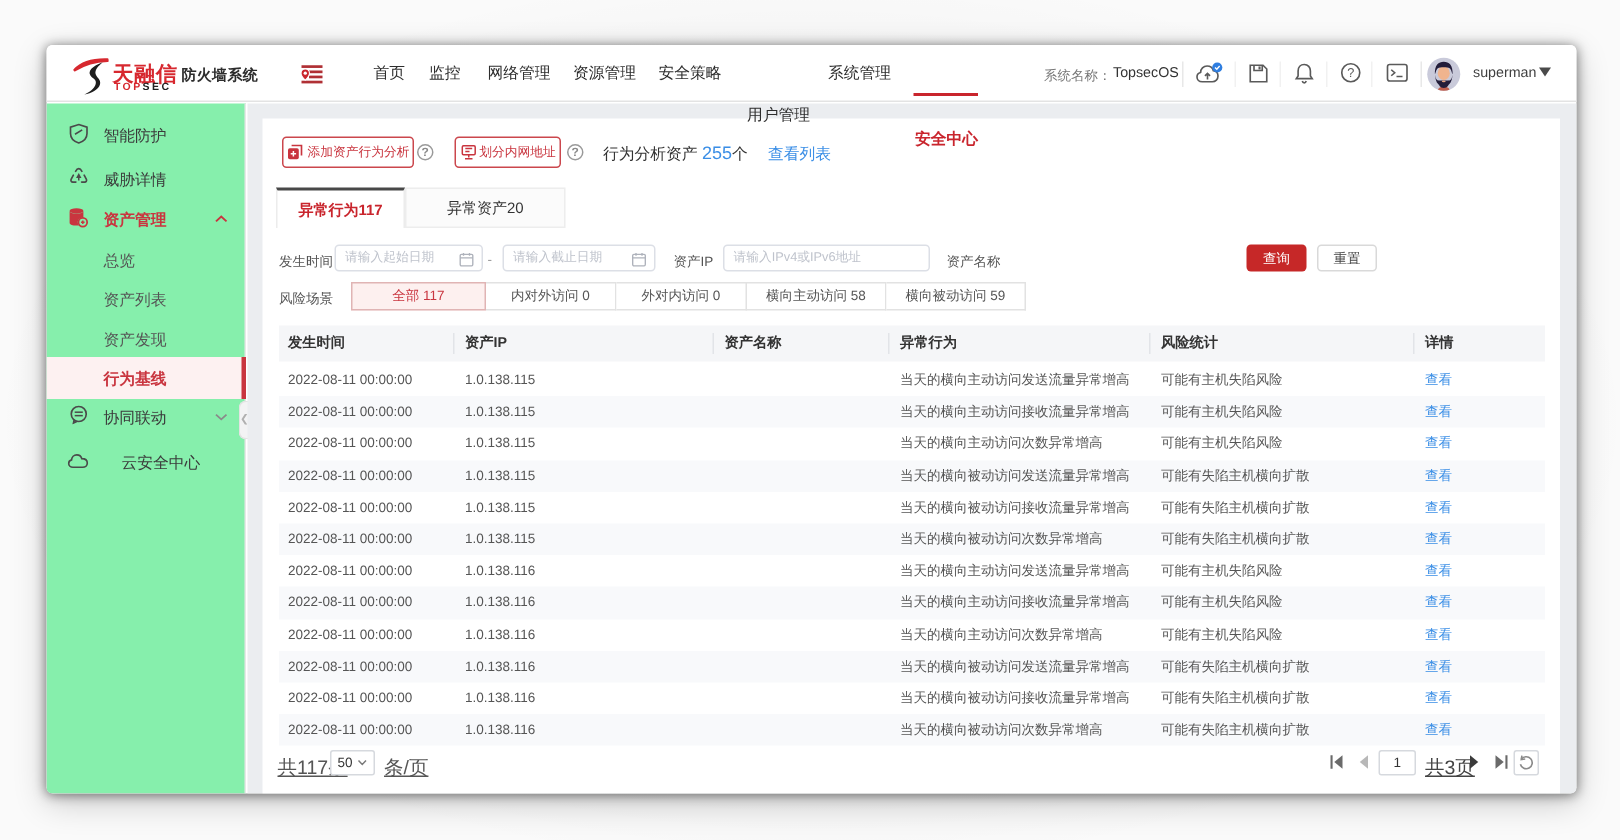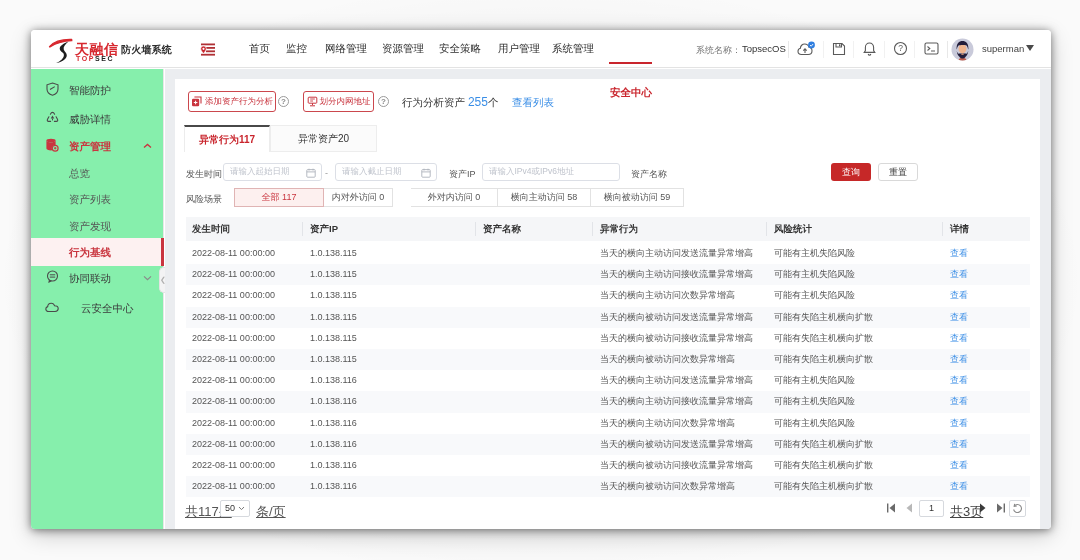--- a/index.html
+++ b/index.html
@@ -83,21 +83,21 @@
       <rect x="1" y="10.8" width="14" height="1.8" fill="#b03035"></rect>
       <path d="M3.5 3 C1.9 3, 0.7 4.2, 0.7 5.8 C0.7 7.8, 3.5 10.4, 3.5 10.4 C3.5 10.4, 6.3 7.8, 6.3 5.8 C6.3 4.2, 5.1 3, 3.5 3 Z" fill="#c9252d" stroke="#fff" stroke-width="0.7"></path>
       <circle cx="3.5" cy="5.8" r="1.1" fill="#fff"></circle>
     </svg>
 
     <div class="menu-item" style="left:218px;">首页</div>
     <div class="menu-item" style="left:255px;">监控</div>
     <div class="menu-item" style="left:294px;">网络管理</div>
     <div class="menu-item" style="left:351px;">资源管理</div>
     <div class="menu-item" style="left:408px;">安全策略</div>
-    <div class="menu-item" style="left:467px;">用户管理</div>
+    <div class="menu-item" style="left:467px;margin-top:28px;">用户管理</div>
     <div class="menu-item" style="left:521px;">系统管理</div>
     <div class="menu-item menu-red" style="left:579px;margin-top:44px;">安全中心</div>
     <div class="redbar" style="left:578px; width:43px;"></div>
 
     <div class="abs" style="left:665px; top:14px; font-size:9px; color:#777;">系统名称：</div>
     <div class="abs" style="left:711px; top:13px; font-size:9.5px; color:#333;">TopsecOS</div>
     <div class="sep" style="left:757px;"></div>
     <div class="sep" style="left:916px;"></div>
     <div class="sep" style="left:792px; background:#f1f1f1;"></div>
     <div class="sep" style="left:822px; background:#f1f1f1;"></div>
@@ -240,21 +240,21 @@
           <path d="M0.8 3.9 H9.2 M3 0.7 V2.5 M7 0.7 V2.5" stroke="#aeb2bb" stroke-width="0.9"></path>
         </svg></div>
     <div class="flabel" style="left:274px; top:89px;">资产IP</div>
     <div class="finput" style="left:307px; top:84px; width:138px;">请输入IPv4或IPv6地址</div>
     <div class="flabel" style="left:456px; top:89px;">资产名称</div>
     <div class="btn-q" style="left:656px; top:84px;">查询</div>
     <div class="btn-r" style="left:703px; top:84px;">重置</div>
 
     <div class="flabel" style="left:11px; top:114px;">风险场景</div>
     <div class="seg first" style="left:59px; top:109px; width:90px;">全部 117</div>
-    <div class="seg" style="left:149px; top:109px; width:69px;">内对外访问 0</div>
+    <div class="seg" style="left:149px; top:109px; width:87px;">内对外访问 0</div>
     <div class="seg" style="left:236px; top:109px; width:87px;">外对内访问 0</div>
     <div class="seg" style="left:323px; top:109px; width:93px;">横向主动访问 58</div>
     <div class="seg" style="left:416px; top:109px; width:93px;">横向被动访问 59</div>
 
     <div class="thead">
       <div class="th" style="left:6px;">发生时间</div>
       <div class="th" style="left:124px;">资产IP</div>
       <div class="th" style="left:297px;">资产名称</div>
       <div class="th" style="left:414px;">异常行为</div>
       <div class="th" style="left:588px;">风险统计</div>

